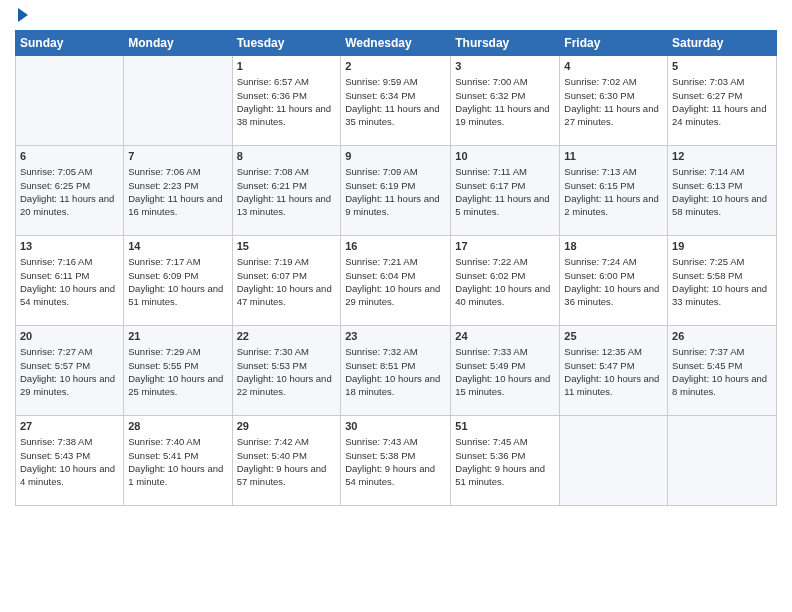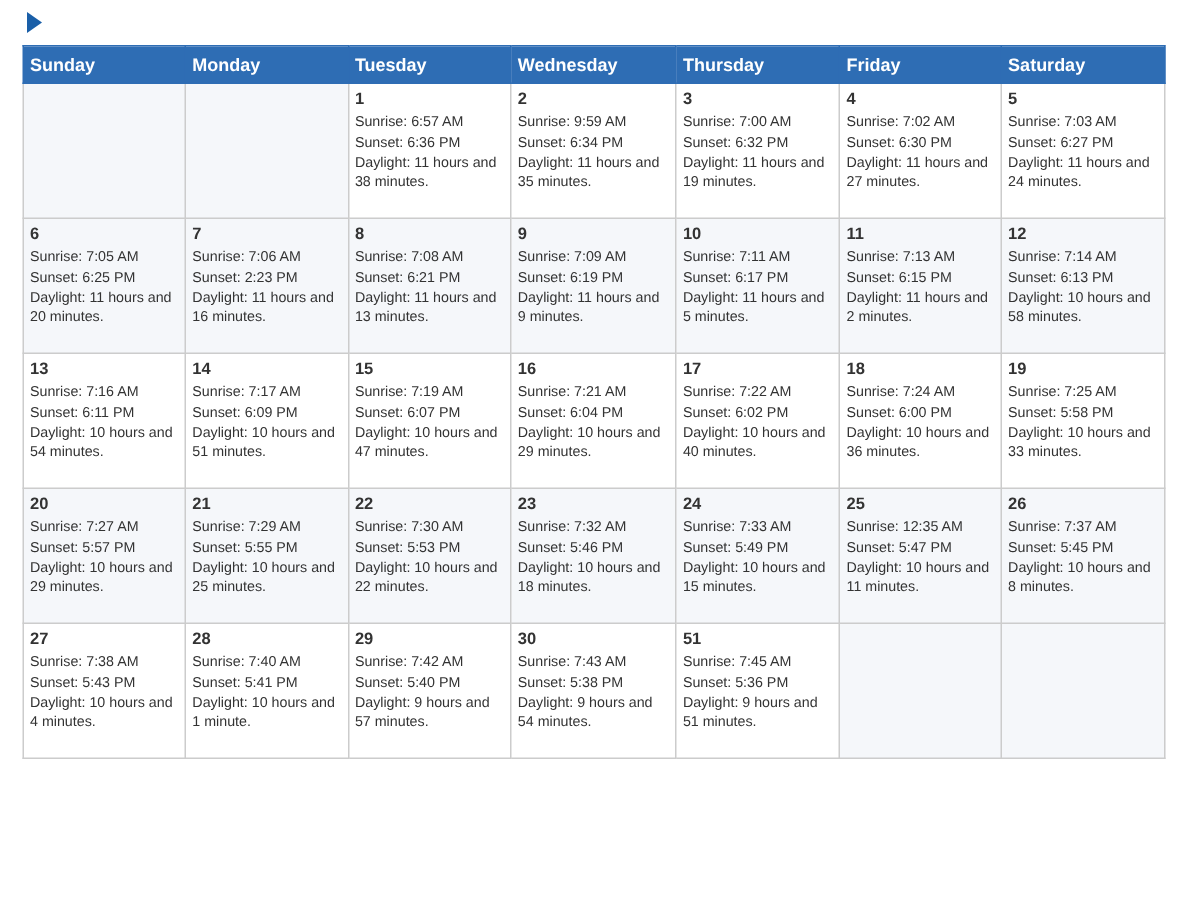--- a/index.html
+++ b/index.html
@@ -267,21 +267,21 @@
           </td>
           <td>
             <span class="day-num">22</span>
             <div>Sunrise: 7:30 AM</div>
             <div>Sunset: 5:53 PM</div>
             <div>Daylight: 10 hours and 22 minutes.</div>
           </td>
           <td>
             <span class="day-num">23</span>
             <div>Sunrise: 7:32 AM</div>
-            <div>Sunset: 5:46 PM</div>
+            <div>Sunset: 8:51 PM</div>
             <div>Daylight: 10 hours and 18 minutes.</div>
           </td>
           <td>
             <span class="day-num">24</span>
             <div>Sunrise: 7:33 AM</div>
             <div>Sunset: 5:49 PM</div>
             <div>Daylight: 10 hours and 15 minutes.</div>
           </td>
           <td>
             <span class="day-num">25</span>

